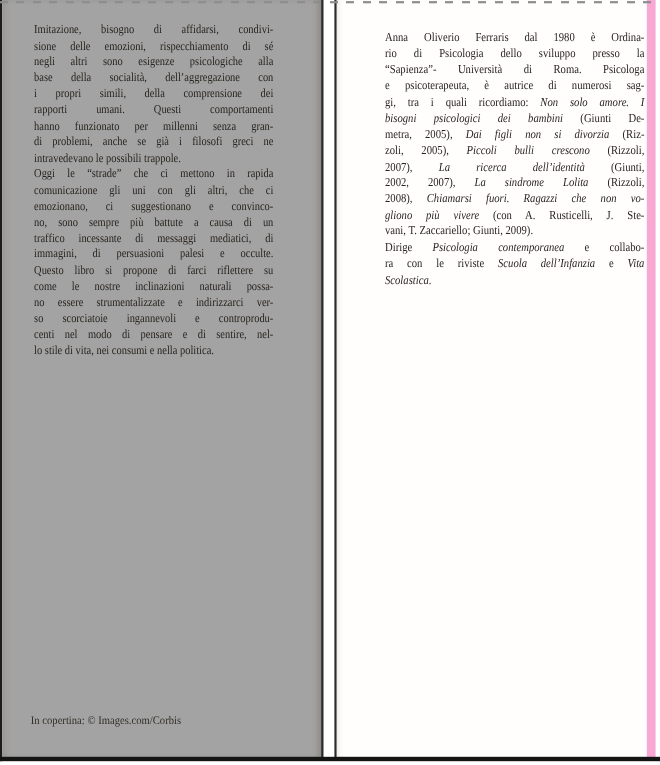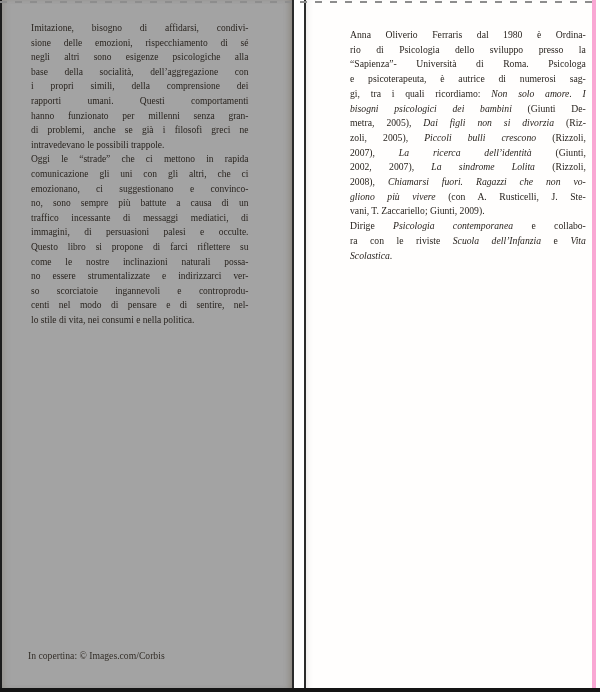--- a/index.html
+++ b/index.html
@@ -23,21 +23,21 @@
     left: 2px; width: 292px;
     background: #a3a3a3;
     border-right: 2px solid #2b2b2b;
     box-shadow: inset -5px 0 6px -3px rgba(105, 92, 70, 0.45),
                 inset 5px 0 7px -4px rgba(105, 92, 70, 0.28);
   }
   .page-right {
     left: 304px; width: 292px;
     background: #fffefd;
     border-left: 2px solid #2b2b2b;
-    border-right: 4px solid #f9a8d4;
+    border-right: 8px solid #f9a8d4;
     box-shadow: inset 5px 0 6px -4px rgba(0, 0, 0, 0.10);
   }
   .top-dash {
     position: absolute; left: 0; top: 1px;
     width: 600px; height: 2px;
     background: repeating-linear-gradient(90deg, #8d8d8d 0 7px, transparent 7px 15px);
     z-index: 3;
   }
   .bottom-bar {
     position: absolute; left: 0; top: 688px;

